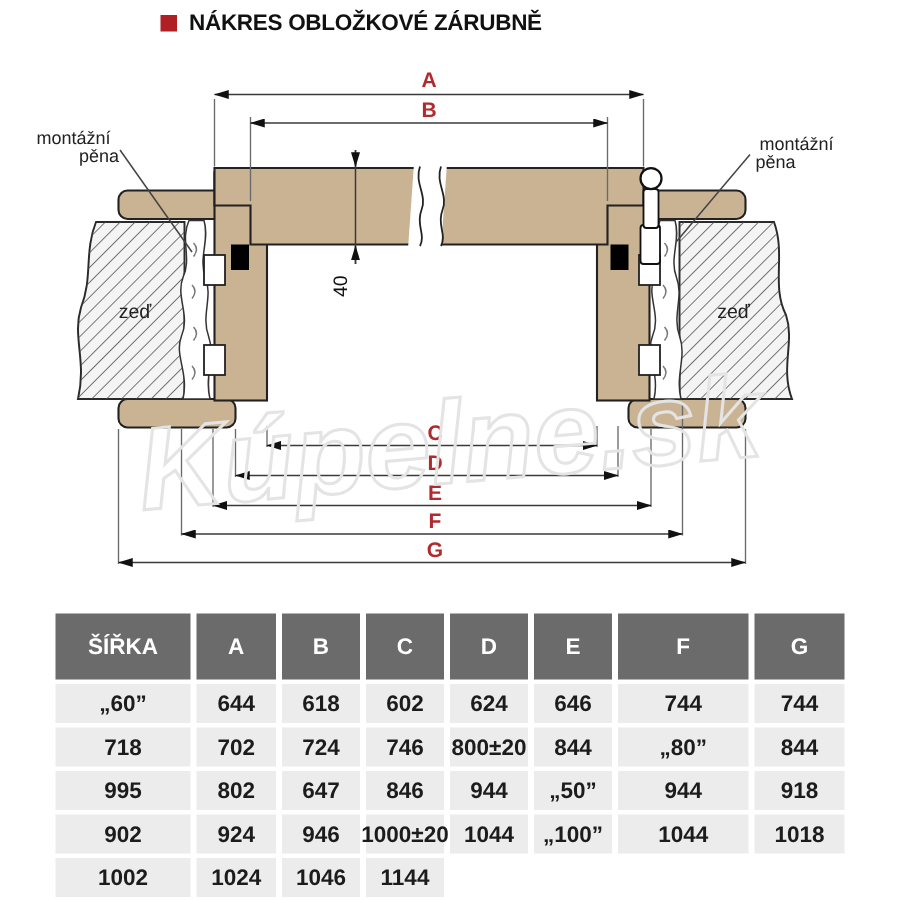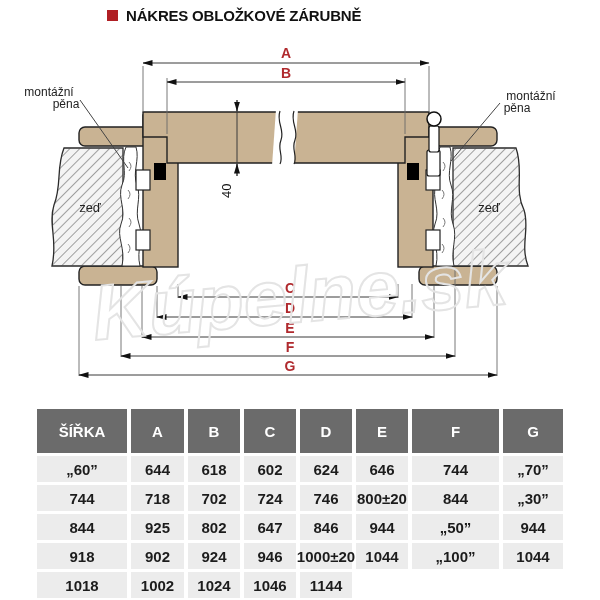--- a/index.html
+++ b/index.html
@@ -165,31 +165,30 @@
     <div class="th">E</div>
     <div class="th">F</div>
     <div class="th">G</div>
     <div class="td">„60”</div>
     <div class="td">644</div>
     <div class="td">618</div>
     <div class="td">602</div>
     <div class="td">624</div>
     <div class="td">646</div>
     <div class="td">744</div>
-    <div class="td">„70”</div>
     <div class="td">744</div>
     <div class="td">718</div>
     <div class="td">702</div>
     <div class="td">724</div>
     <div class="td">746</div>
     <div class="td">800±20</div>
     <div class="td">844</div>
-    <div class="td">„30”</div>
+    <div class="td">„80”</div>
     <div class="td">844</div>
-    <div class="td">925</div>
+    <div class="td">995</div>
     <div class="td">802</div>
     <div class="td">647</div>
     <div class="td">846</div>
     <div class="td">944</div>
     <div class="td">„50”</div>
     <div class="td">944</div>
     <div class="td">918</div>
     <div class="td">902</div>
     <div class="td">924</div>
     <div class="td">946</div>

